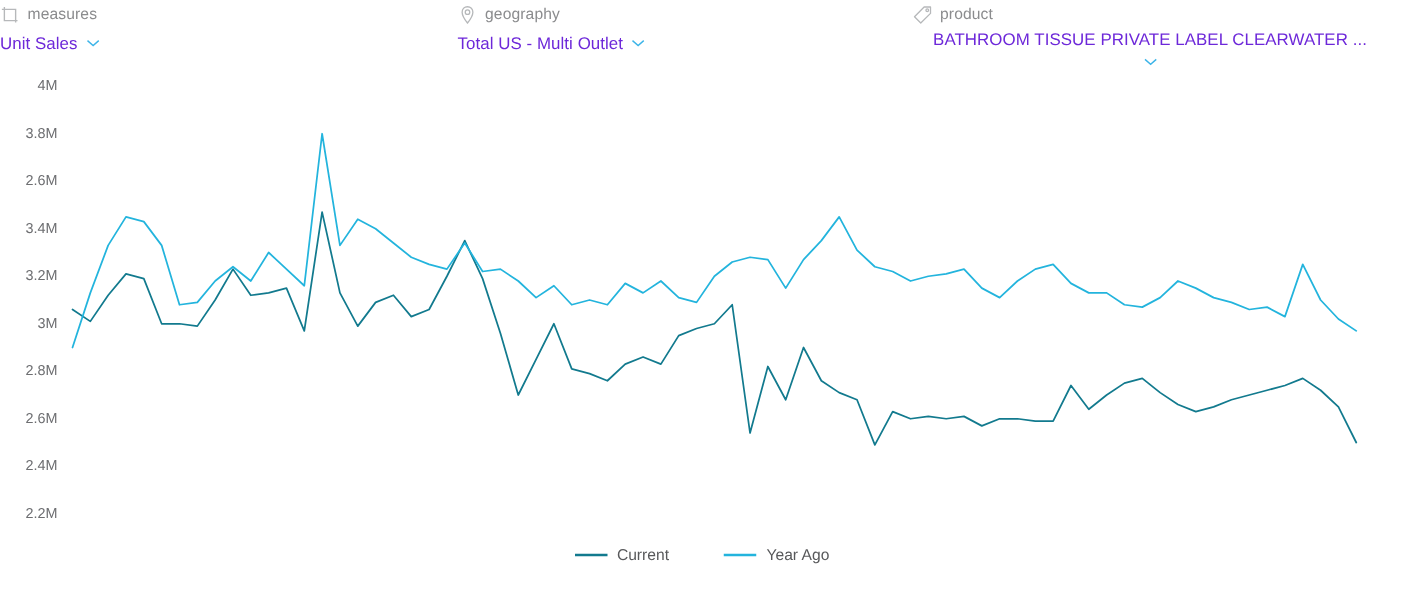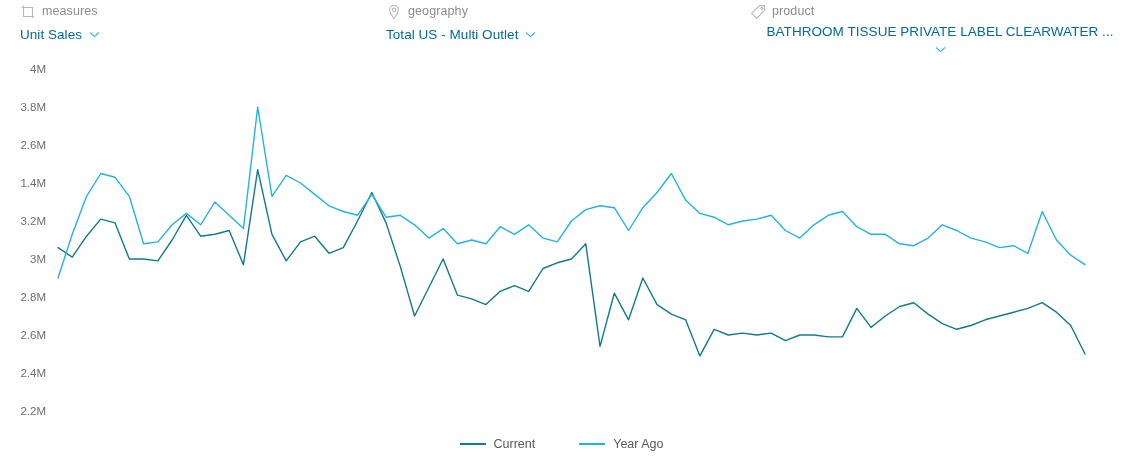--- a/index.html
+++ b/index.html
@@ -19,21 +19,20 @@
   
   .filter-bar {
     position: absolute;
     top: 0; left: 0;
     width: 1123px;
     height: 48px;
   }
   .filter {
     position: absolute;
     top: 0;
-    padding-left: 20px;
   }
   .filter-row1 {
     display: flex;
     align-items: center;
     height: 22px;
     gap: 6px;
   }
   .filter-icon {
     width: 16px;
     height: 16px;
@@ -51,21 +50,21 @@
   }
   .filter-row2 {
     display: flex;
     align-items: center;
     height: 20px;
     gap: 7px;
     margin-top: 2px;
   }
   .filter-value {
     font-size: 13.5px;
-    color: #0369a1;
+    color: #6d28d9;
     white-space: nowrap;
     letter-spacing: 0.05px;
   }
   .chev {
     width: 11px;
     height: 7px;
     flex: 0 0 11px;
   }
   .chev svg { display: block; }
 
@@ -198,21 +197,21 @@
       </span>
     </div>
   </div>
 </div>
 
 <div class="chart-area">
   <div class="yaxis">
       <div class="ytick" style="top: 21px; padding-left: 14px;">4M</div>
       <div class="ytick" style="top: 59px;">3.8M</div>
       <div class="ytick" style="top: 97px;">2.6M</div>
-      <div class="ytick" style="top: 135px;">1.4M</div>
+      <div class="ytick" style="top: 135px;">3.4M</div>
       <div class="ytick" style="top: 173px;">3.2M</div>
       <div class="ytick" style="top: 211px;">3M</div>
       <div class="ytick" style="top: 249px;">2.8M</div>
       <div class="ytick" style="top: 287px;">2.6M</div>
       <div class="ytick" style="top: 325px;">2.4M</div>
       <div class="ytick" style="top: 363px;">2.2M</div>
     </div>
   <div class="plot">
     <svg id="plot-svg" width="1123" height="380" viewBox="0 0 1123 380">
         <polyline points="58.00,199.60 72.26,209.10 86.53,188.20 100.79,171.10 115.06,174.90 129.32,211.00 143.58,211.00 157.85,212.90 172.11,192.00 186.38,167.30 200.64,188.20 214.90,186.30 229.17,182.50 243.43,216.70 257.69,121.70 271.96,186.30 286.22,212.90 300.49,193.90 314.75,188.20 329.01,205.30 343.28,199.60 357.54,173.00 371.81,144.50 386.07,174.90 400.33,218.60 414.60,268.00 428.86,239.50 443.13,211.00 457.39,247.10 471.65,250.90 485.92,256.60 500.18,243.30 514.44,237.60 528.71,243.30 542.97,220.50 557.24,214.80 571.50,211.00 585.76,195.80 600.03,298.40 614.29,245.20 628.56,271.80 642.82,230.00 657.08,256.60 671.35,266.10 685.61,271.80 699.88,307.90 714.14,281.30 728.40,287.00 742.67,285.10 756.93,287.00 771.19,285.10 785.46,292.70 799.72,287.00 813.99,287.00 828.25,288.90 842.51,288.90 856.78,260.40 871.04,279.40 885.31,268.00 899.57,258.50 913.83,254.70 928.10,266.10 942.36,275.60 956.63,281.30 970.89,277.50 985.15,271.80 999.42,268.00 1013.68,264.20 1027.94,260.40 1042.21,254.70 1056.47,264.20 1070.74,277.50 1085.00,306.00" fill="none" stroke="#127a8e" stroke-width="1.4" stroke-linejoin="round" stroke-linecap="round"></polyline>

